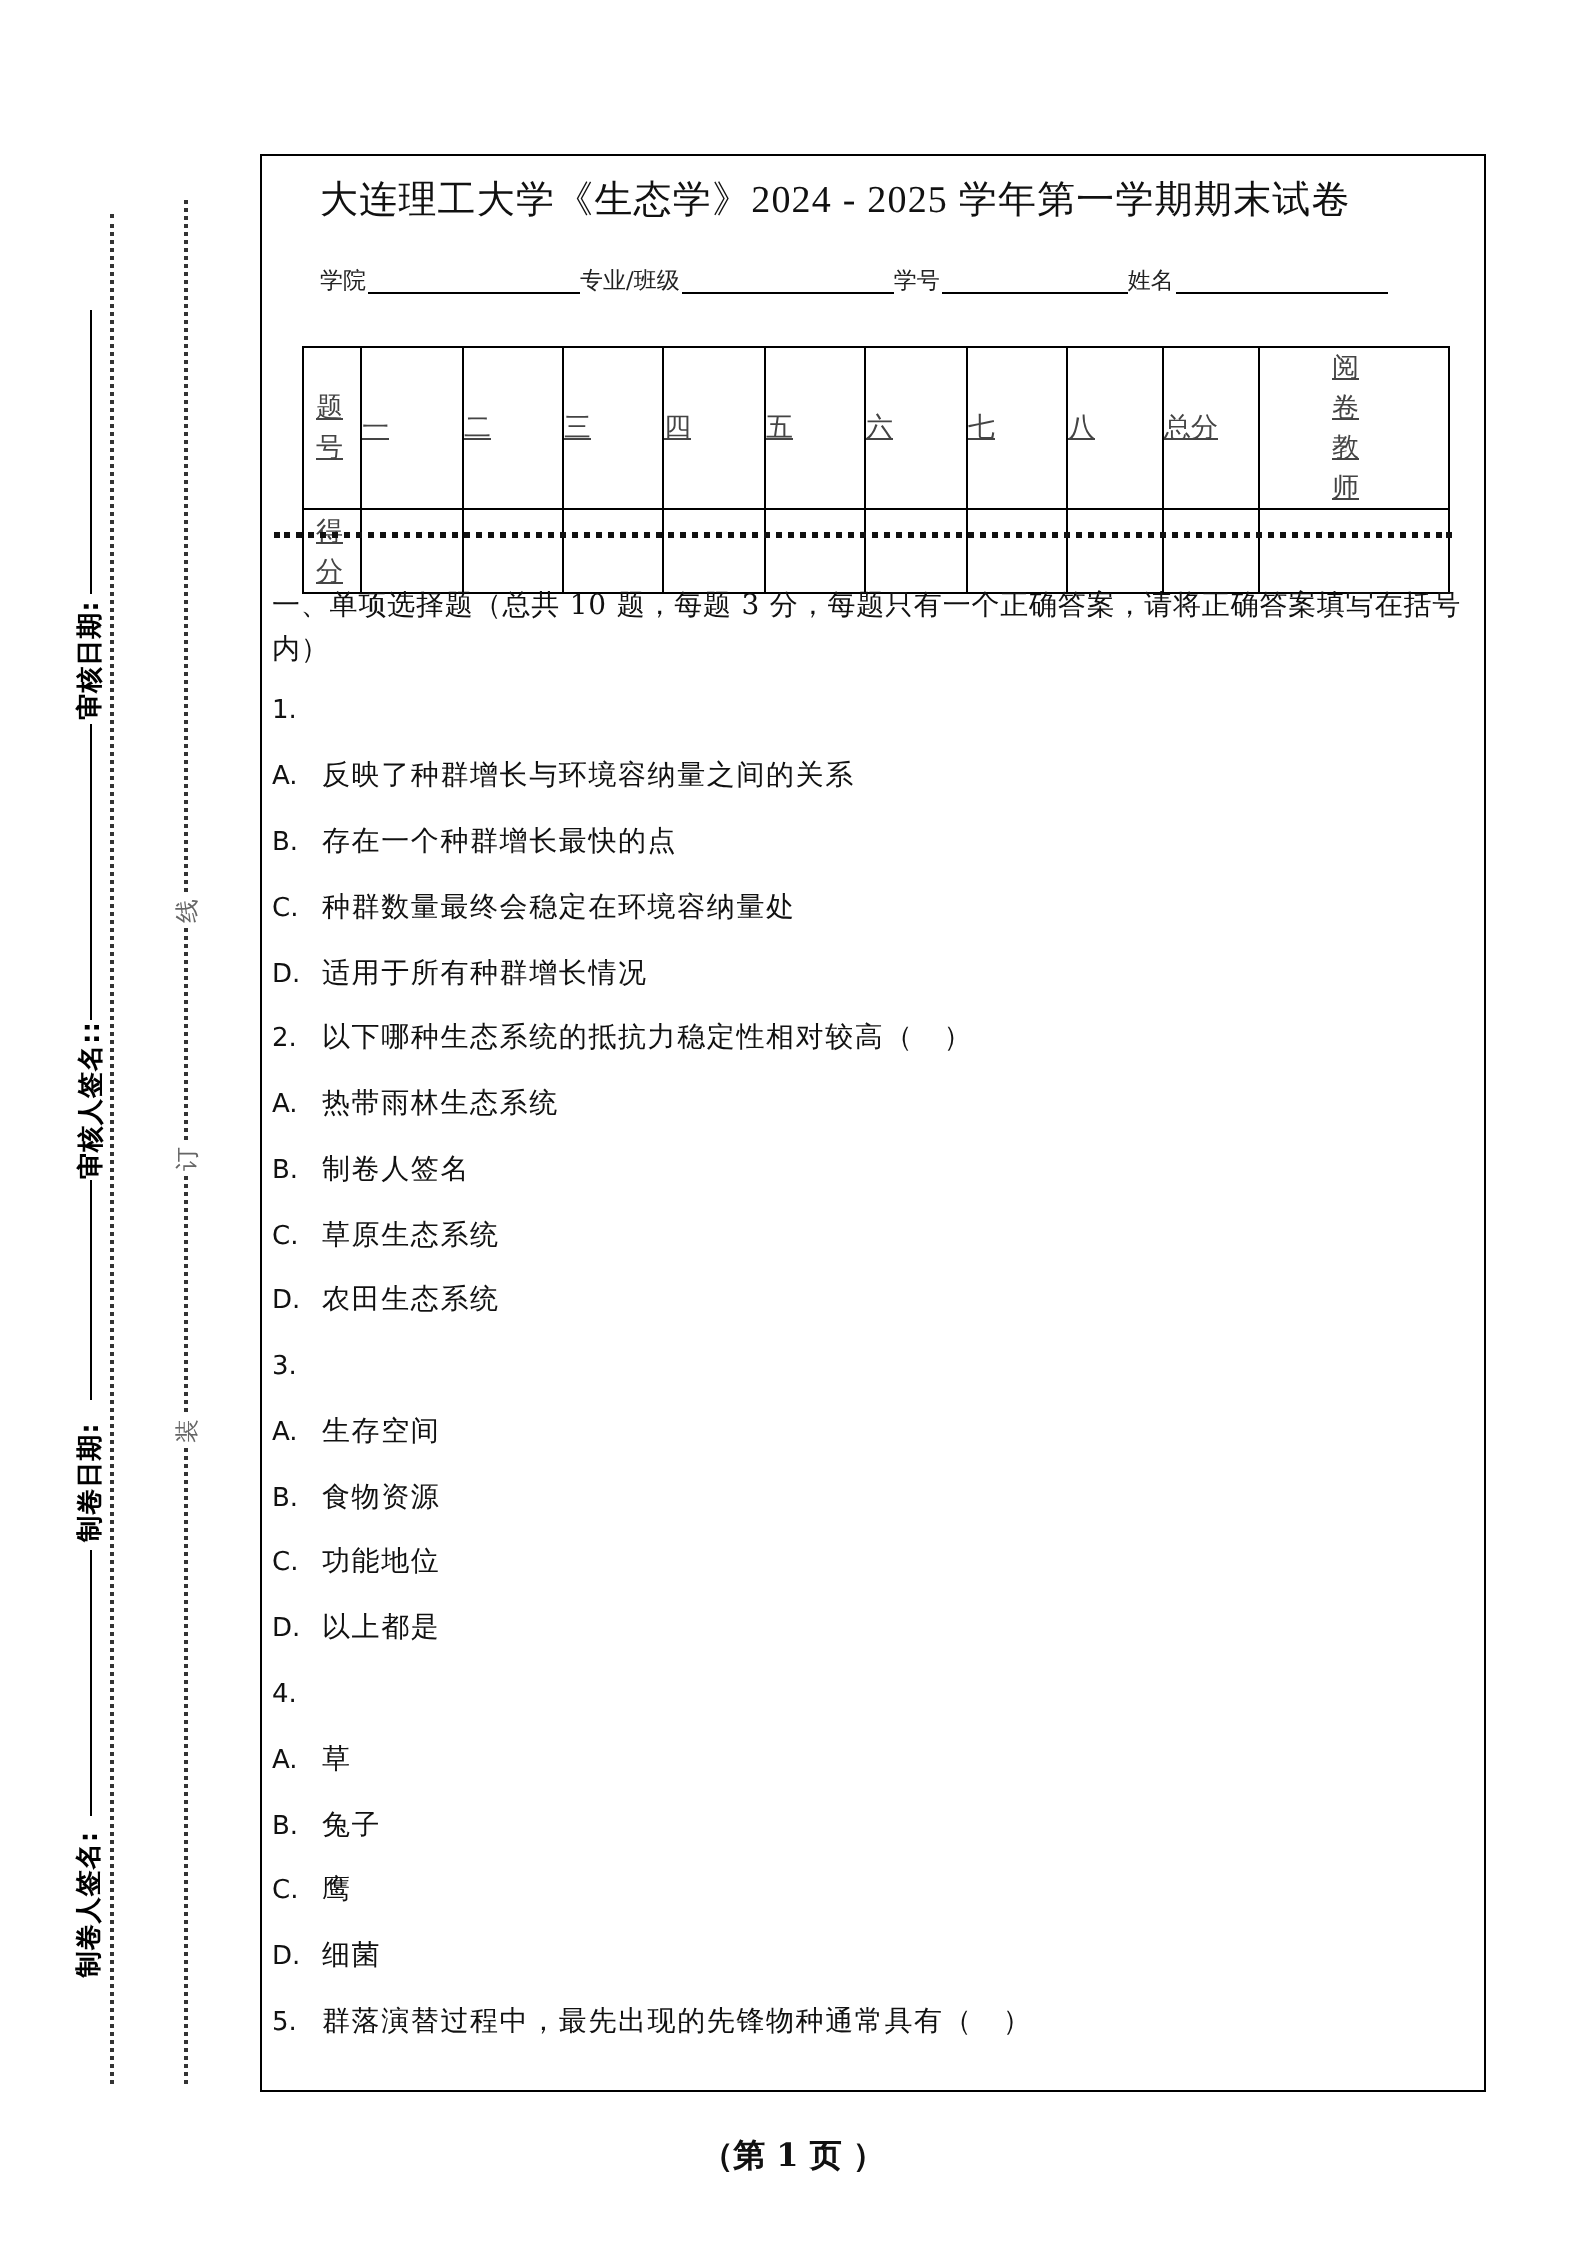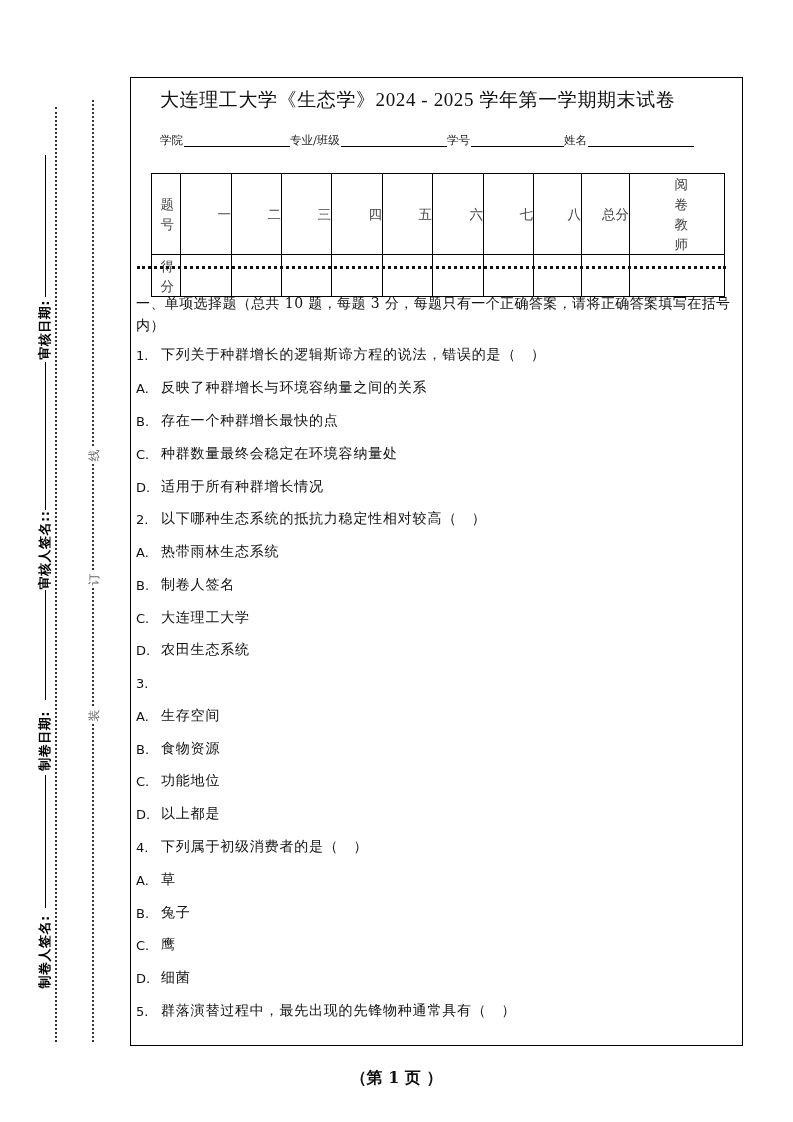--- a/index.html
+++ b/index.html
@@ -106,24 +106,25 @@
       position: absolute;
       left: 151px;
       top: 173px;
       border-collapse: collapse;
       table-layout: fixed;
       font-size: 13.5px;
       color: #444;
     }
     table.score td {
       border: 1px solid #000;
-      text-align: right;
+      text-align: left;
       vertical-align: middle;
       padding: 0;
       line-height: 20px;
+      text-decoration: underline;
     }
     table.score tr { height: 42px; }
     .dot-rule {
       position: absolute;
       left: 137px;
       top: 266px;
       width: 589px;
       height: 0;
       border-top: 3px dotted #111;
     }
@@ -263,21 +264,20 @@
   </tr>
 </tbody>
   </table>
 
 <div class="dot-rule"></div>
 
 <div class="section-head">一、单项选择题（总共 10 题，每题 3 分，每题只有一个正确答案，请将正确答案填写在括号内）</div>
 
 <div class="q-line" style="top:345px;">
   <span class="mark">1.</span>
-  <span>下列关于种群增长的逻辑斯谛方程的说法，错误的是（　）</span>
 </div>
 <div class="q-line" style="top:378px;">
   <span class="mark">A.</span>
   <span>反映了种群增长与环境容纳量之间的关系</span>
 </div>
 <div class="q-line" style="top:411px;">
   <span class="mark">B.</span>
   <span>存在一个种群增长最快的点</span>
 </div>
 <div class="q-line" style="top:444px;">
@@ -296,21 +296,21 @@
 <div class="q-line" style="top:542px;">
   <span class="mark">A.</span>
   <span>热带雨林生态系统</span>
 </div>
 <div class="q-line" style="top:575px;">
   <span class="mark">B.</span>
   <span>制卷人签名</span>
 </div>
 <div class="q-line" style="top:608px;">
   <span class="mark">C.</span>
-  <span>大连理工大学</span>
+  <span>草原生态系统</span>
 </div>
 <div class="q-line" style="top:640px;">
   <span class="mark">D.</span>
   <span>农田生态系统</span>
 </div>
 
 <div class="q-line" style="top:673px;">
   <span class="mark">3.</span>
 </div>
 <div class="q-line" style="top:706px;">
@@ -325,21 +325,20 @@
   <span class="mark">C.</span>
   <span>功能地位</span>
 </div>
 <div class="q-line" style="top:804px;">
   <span class="mark">D.</span>
   <span>以上都是</span>
 </div>
 
 <div class="q-line" style="top:837px;">
   <span class="mark">4.</span>
-  <span>下列属于初级消费者的是（　）</span>
 </div>
 <div class="q-line" style="top:870px;">
   <span class="mark">A.</span>
   <span>草</span>
 </div>
 <div class="q-line" style="top:903px;">
   <span class="mark">B.</span>
   <span>兔子</span>
 </div>
 <div class="q-line" style="top:935px;">

